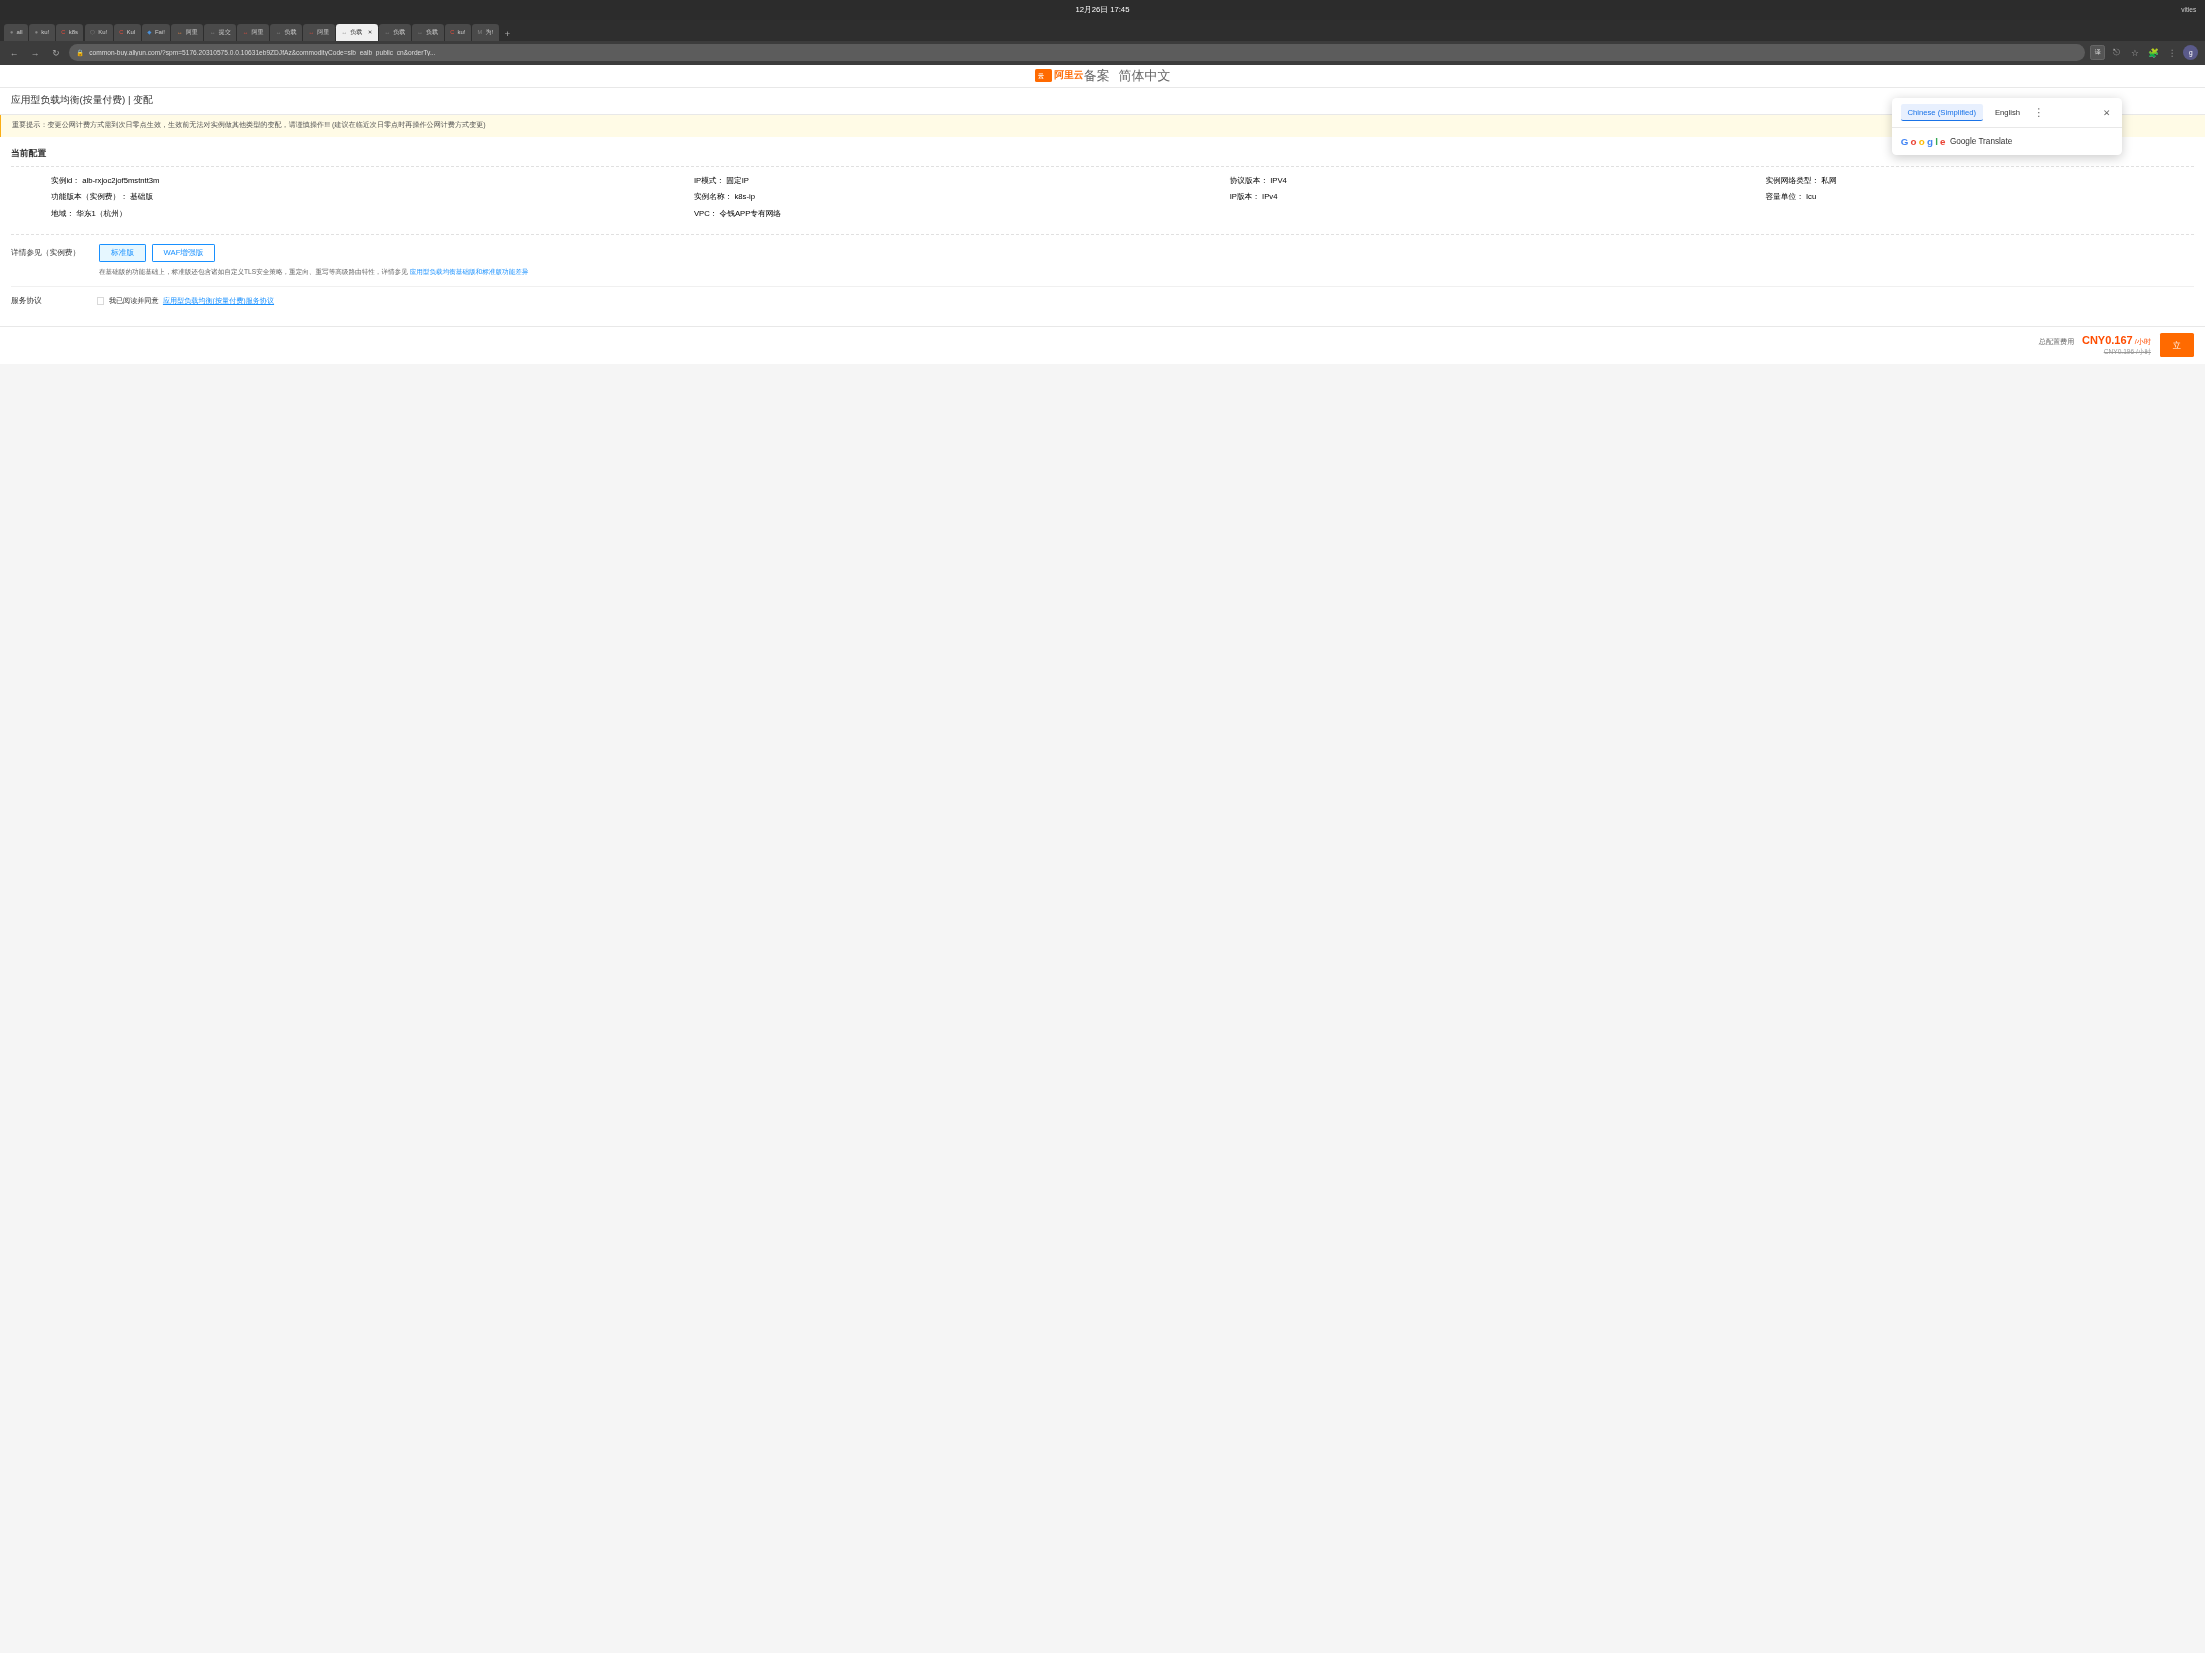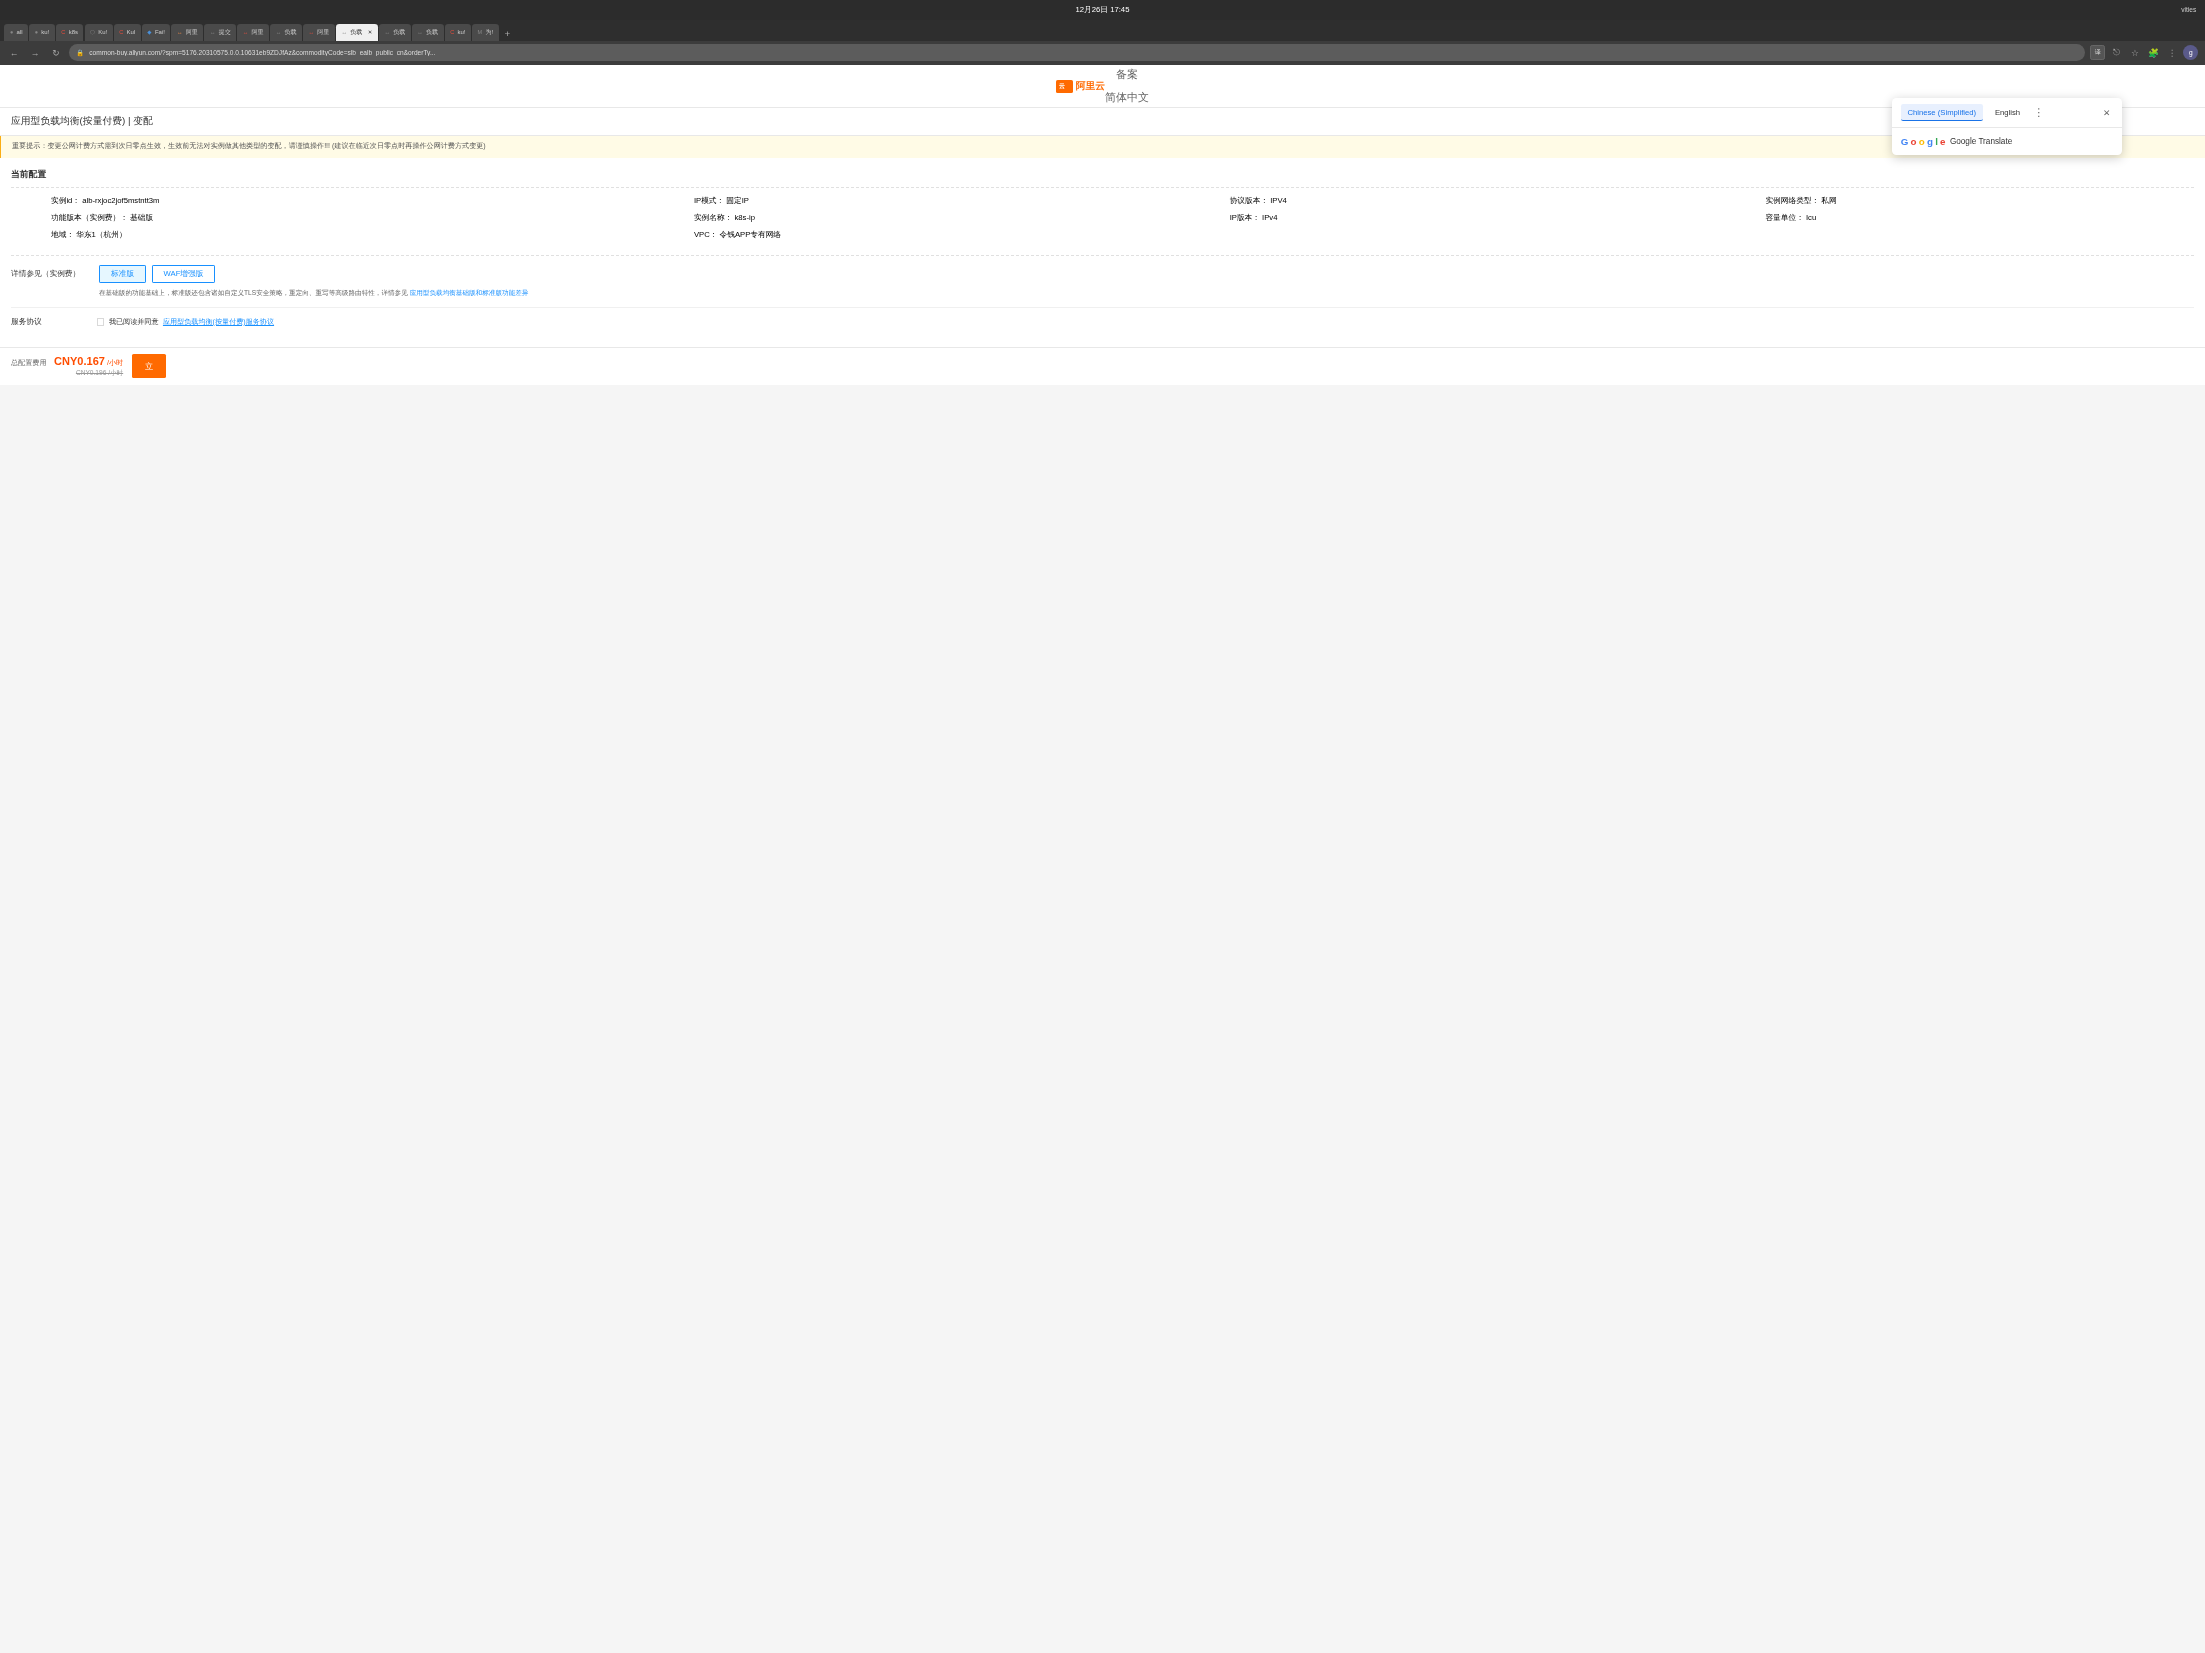--- a/index.html
+++ b/index.html
@@ -122,21 +122,21 @@
       gap: 2.2px;
     }
     .logo-icon {
       width: 17.5px; height: 13px;
       background: #ff6a00;
       border-radius: 1.6px;
       display: flex; align-items: center; justify-content: center;
       color: #fff; font-size: 5.5px; font-weight: bold;
     }
     .logo-text { color: #ff6a00; font-size: 9.8px; font-weight: bold; }
-    .header-right { display: flex; gap: 8.8px; align-items: center; color: #666; font-size: 11px; flex-direction: column; }
+    .header-right { display: flex; gap: 8.8px; align-items: center; color: #666; font-size: 13px; }
 
     
     .page-title-bar {
       background: #fff;
       padding: 6.6px 11px;
       border-bottom: 0.5px solid #e8e8e8;
     }
     .page-title { font-size: 9.8px; color: #333; font-weight: 500; }
 
     
@@ -234,20 +234,21 @@
     }
     .agreement-link { color: #1890ff; }
 
     
     .bottom-bar {
       background: #fff;
       border-top: 0.5px solid #e8e8e8;
       padding: 6.6px 11px;
       display: flex;
       align-items: center;
+      justify-content: flex-end;
       gap: 8.8px;
     }
     .price-section { text-align: right; }
     .price-label { font-size: 7.1px; color: #666; }
     .price-main { font-size: 11px; color: #ff4d00; font-weight: bold; }
     .price-unit { font-size: 7.1px; color: #ff4d00; }
     .price-original { font-size: 6.6px; color: #999; text-decoration: line-through; }
     .submit-btn {
       background: #ff6a00;
       color: #fff;

